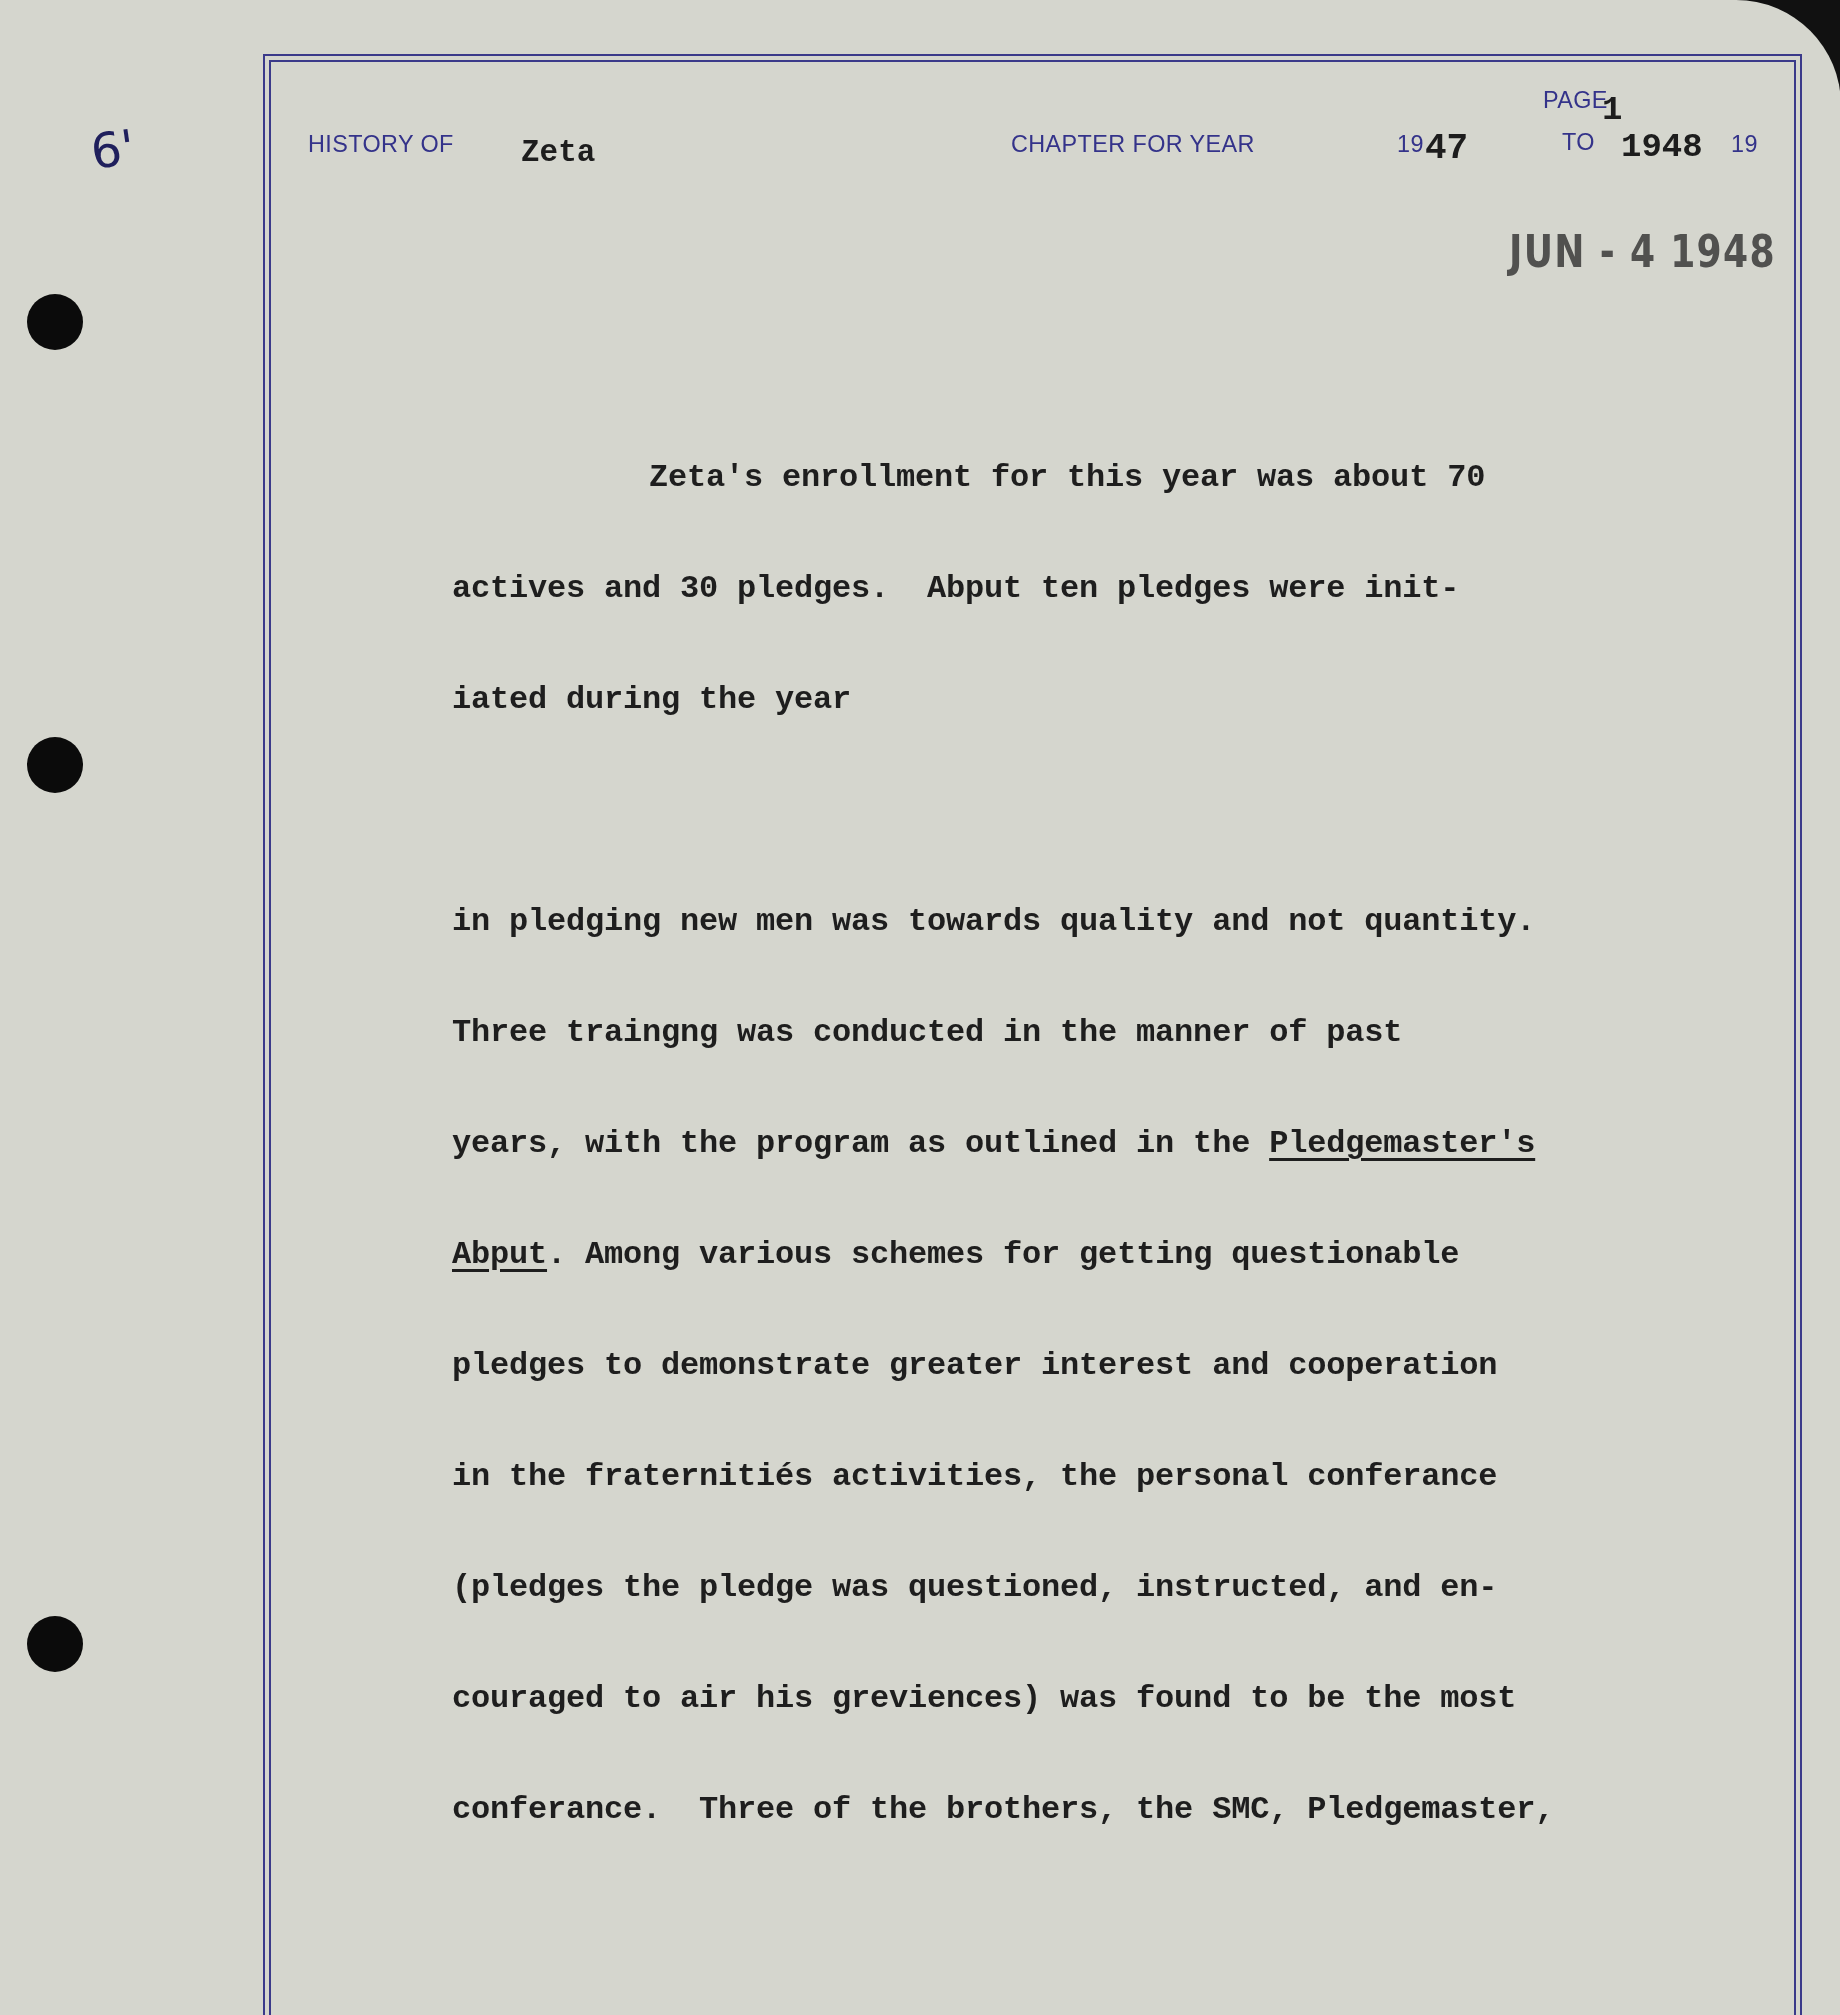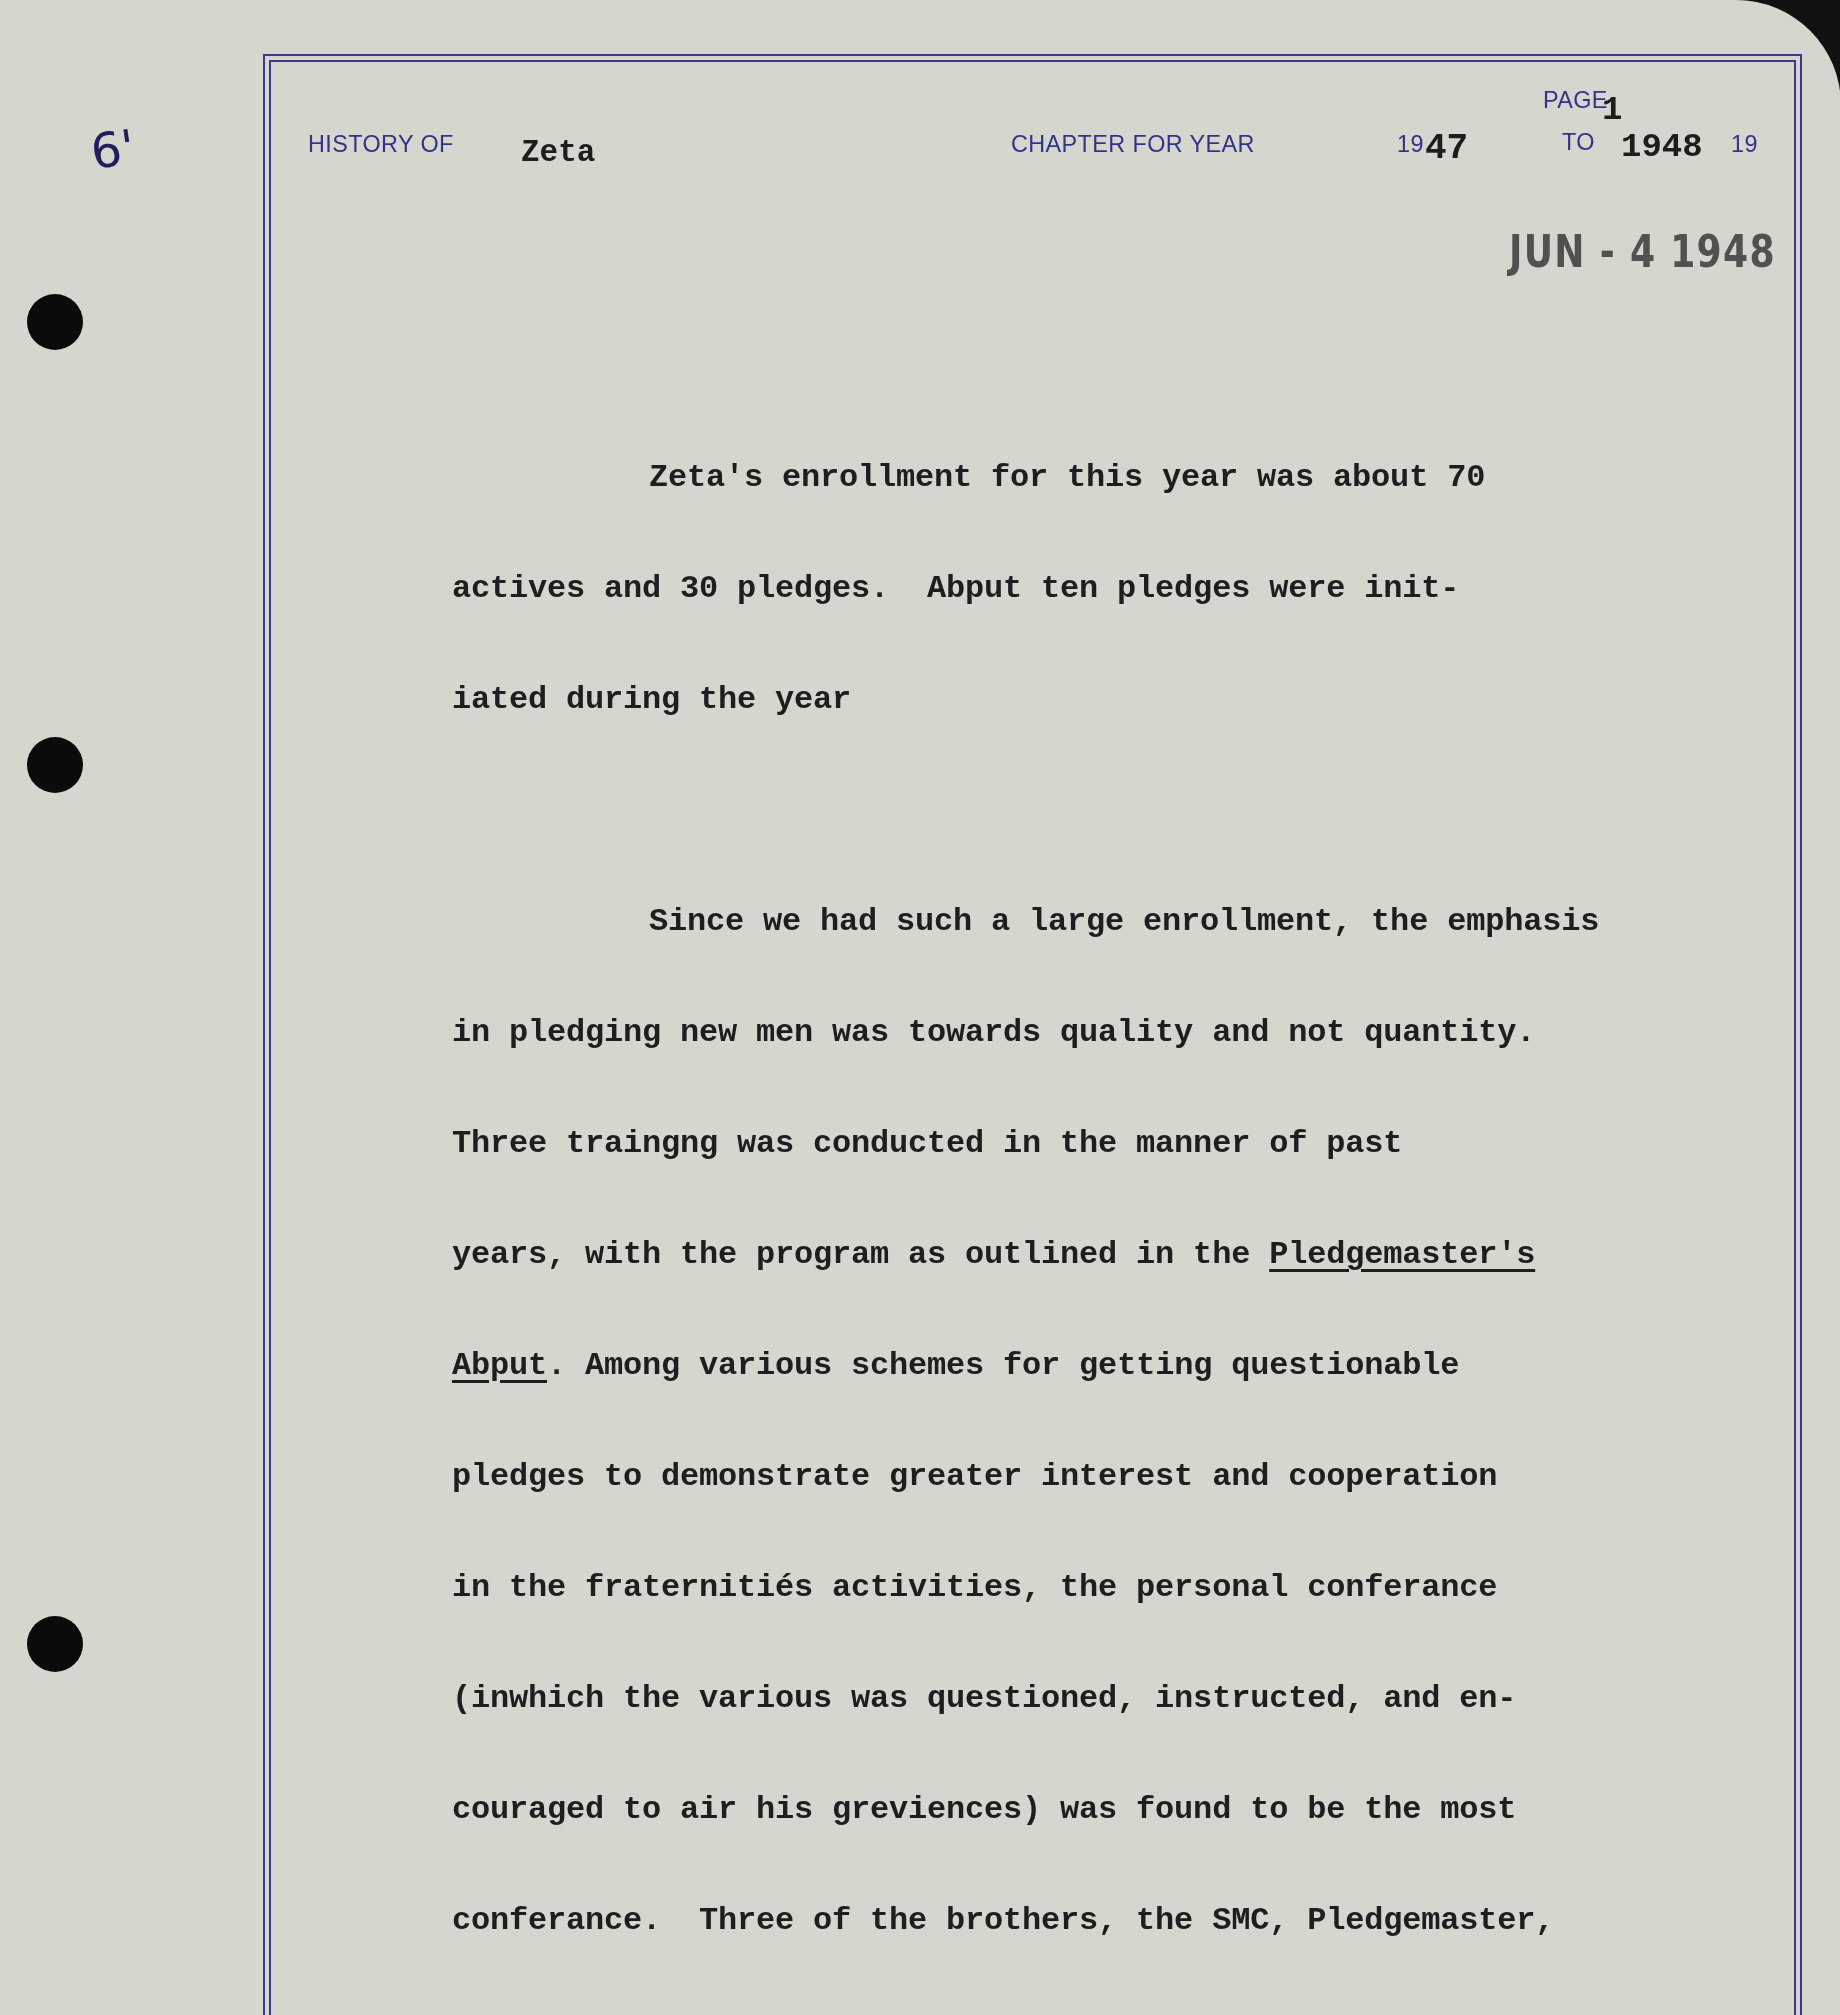--- a/index.html
+++ b/index.html
@@ -90,28 +90,27 @@
 
   <div class="body-text">
 
     <div class="para">
       <span class="line indent">Zeta's enrollment for this year was about 70</span>
       <span class="line">actives and 30 pledges.  Abput ten pledges were init-</span>
       <span class="line">iated during the year</span>
     </div>
 
     <div class="para">
-      <span class="line indent">Since we had such a large enrollment, the emphasis</span>
       <span class="line">in pledging new men was towards quality and not quantity.</span>
       <span class="line">Three traingng was conducted in the manner of past</span>
       <span class="line"><span>years, with the program as outlined in the </span><span class="u">Pledgemaster's</span></span>
       <span class="line"><span class="u">Abput</span><span>. Among various schemes for getting questionable</span></span>
       <span class="line">pledges to demonstrate greater interest and cooperation</span>
       <span class="line">in the fraternitiés activities, the personal conferance</span>
-      <span class="line">(inwhich the various was questioned, instructed, and en-</span>
+      <span class="line">(pledges the pledge was questioned, instructed, and en-</span>
       <span class="line">couraged to air his greviences) was found to be the most</span>
       <span class="line">conferance.  Three of the brothers, the SMC, Pledgemaster,</span>
       
       
     </div>
 
   </div>
 
 </div>
 

